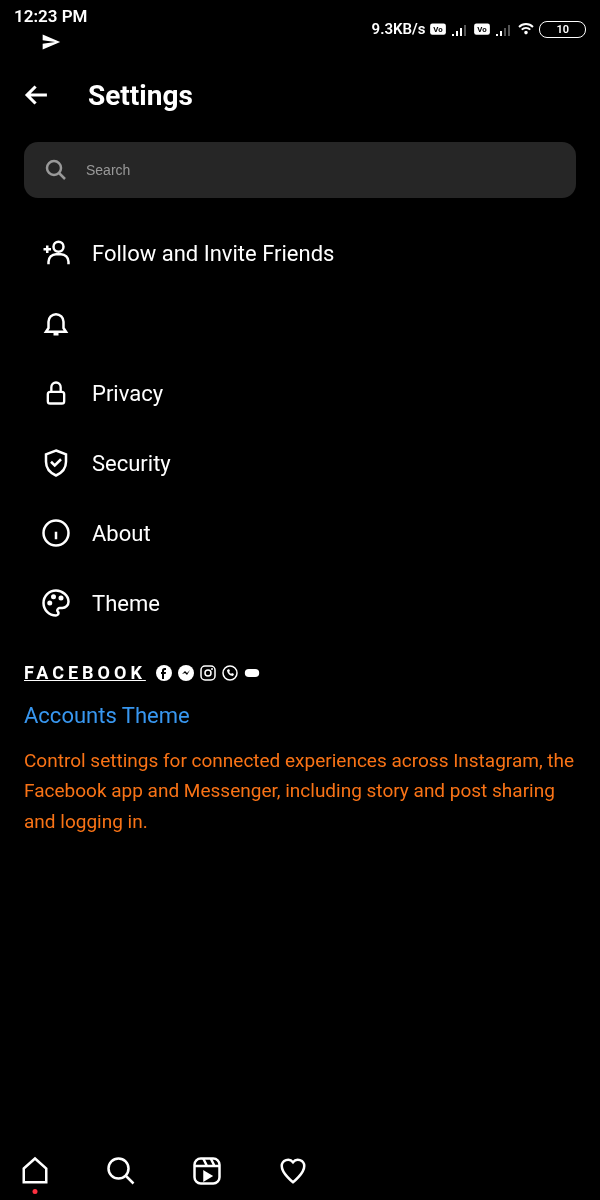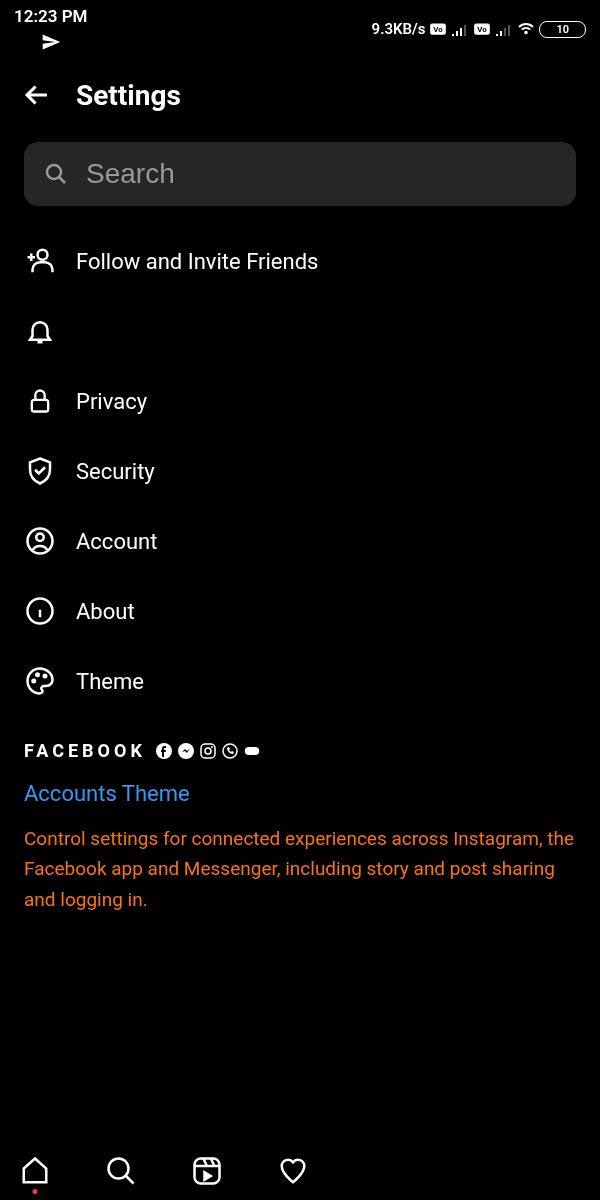--- a/index.html
+++ b/index.html
@@ -20,46 +20,46 @@
       font-size: 17px;
       font-weight: 600;
     }
     .status-left { display: flex; align-items: center; gap: 6px; flex-direction: column; }
     .status-right { display: flex; align-items: center; gap: 4px; font-size: 15px; }
     .status-right svg { width: 18px; height: 18px; }
     .header {
       display: flex;
       align-items: center;
       padding: 20px 20px 30px 20px;
-      gap: 22px;
+      gap: 34px;
     }
     .header-title {
       font-size: 28px;
       font-weight: 700;
     }
     .search-box {
       margin: 0 24px;
       background: #262626;
       border-radius: 14px;
       padding: 16px 20px;
       display: flex;
       align-items: center;
       gap: 18px;
     }
     .search-box input {
       background: none;
       border: none;
       outline: none;
       color: #999;
-      font-size: 28px;
+      font-size: 14px;
       flex: 1;
     }
     .search-box input::placeholder { color: #999; }
     .menu-list {
-      padding: 20px 0 0 0;
+      padding: 20px 0 0 16px;
     }
     .menu-item {
       display: flex;
       align-items: center;
       gap: 20px;
       padding: 19px 24px;
     }
     .menu-item.highlighted {
       border: 3px solid #e01010;
       padding-left: 21px;
@@ -76,20 +76,21 @@
       font-size: 22px;
       font-weight: 400;
     }
     .facebook-section {
       padding: 24px 24px 0 24px;
     }
     .facebook-header {
       display: flex;
       align-items: center;
       gap: 10px;
+      text-decoration: underline;
     }
     .facebook-text {
       font-size: 18px;
       font-weight: 700;
       letter-spacing: 4px;
     }
     .fb-icons { display: flex; gap: 6px; align-items: center; }
     .fb-icons svg { width: 16px; height: 16px; }
     .accounts-center {
       color: #3897f0;
@@ -221,30 +222,20 @@
     <span class="menu-icon">
       <svg width="30" height="30" viewBox="0 0 24 24" fill="none" stroke="#fff" stroke-width="2">
           <path d="M12 2l8 3v6c0 5-3.5 9-8 11-4.5-2-8-6-8-11V5z"></path>
           <path d="M8 11l3 3 5-5"></path>
         </svg>
     </span>
     <span class="menu-label">Security</span>
   </div>
 
 
-  <div class="menu-item">
-    <span class="menu-icon">
-      <svg width="30" height="30" viewBox="0 0 24 24" fill="none" stroke="#fff" stroke-width="2">
-          <circle cx="12" cy="12" r="10"></circle>
-          <circle cx="12" cy="9" r="3"></circle>
-          <path d="M6 20c1-3 4-4 6-4s5 1 6 4"></path>
-        </svg>
-    </span>
-    <span class="menu-label">Account</span>
-  </div>
 
 
   <div class="menu-item">
     <span class="menu-icon">
       <svg width="30" height="30" viewBox="0 0 24 24" fill="none" stroke="#fff" stroke-width="2">
           <circle cx="12" cy="12" r="10"></circle>
           <path d="M12 8h.01M11 12h1v5"></path>
         </svg>
     </span>
     <span class="menu-label">About</span>

